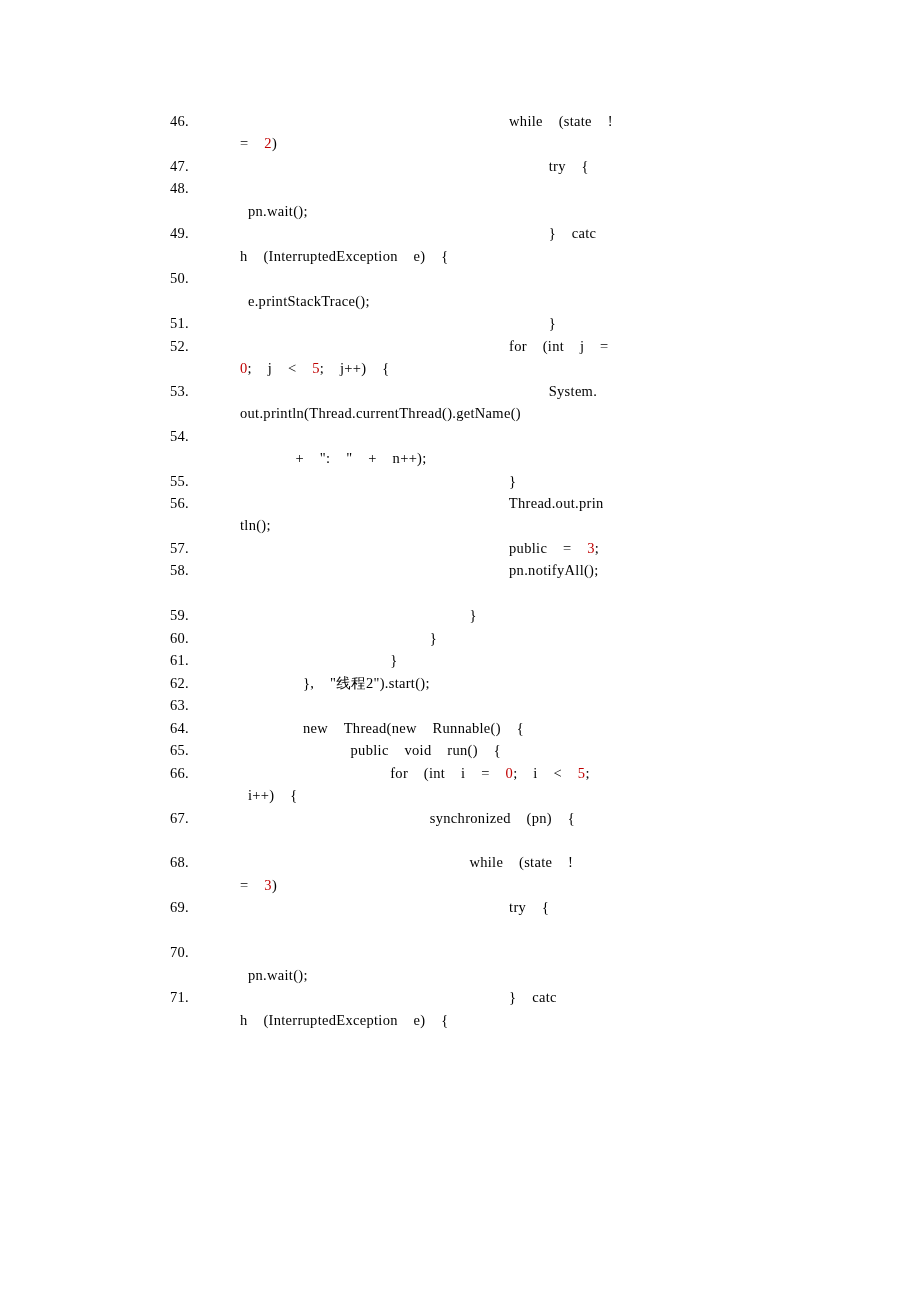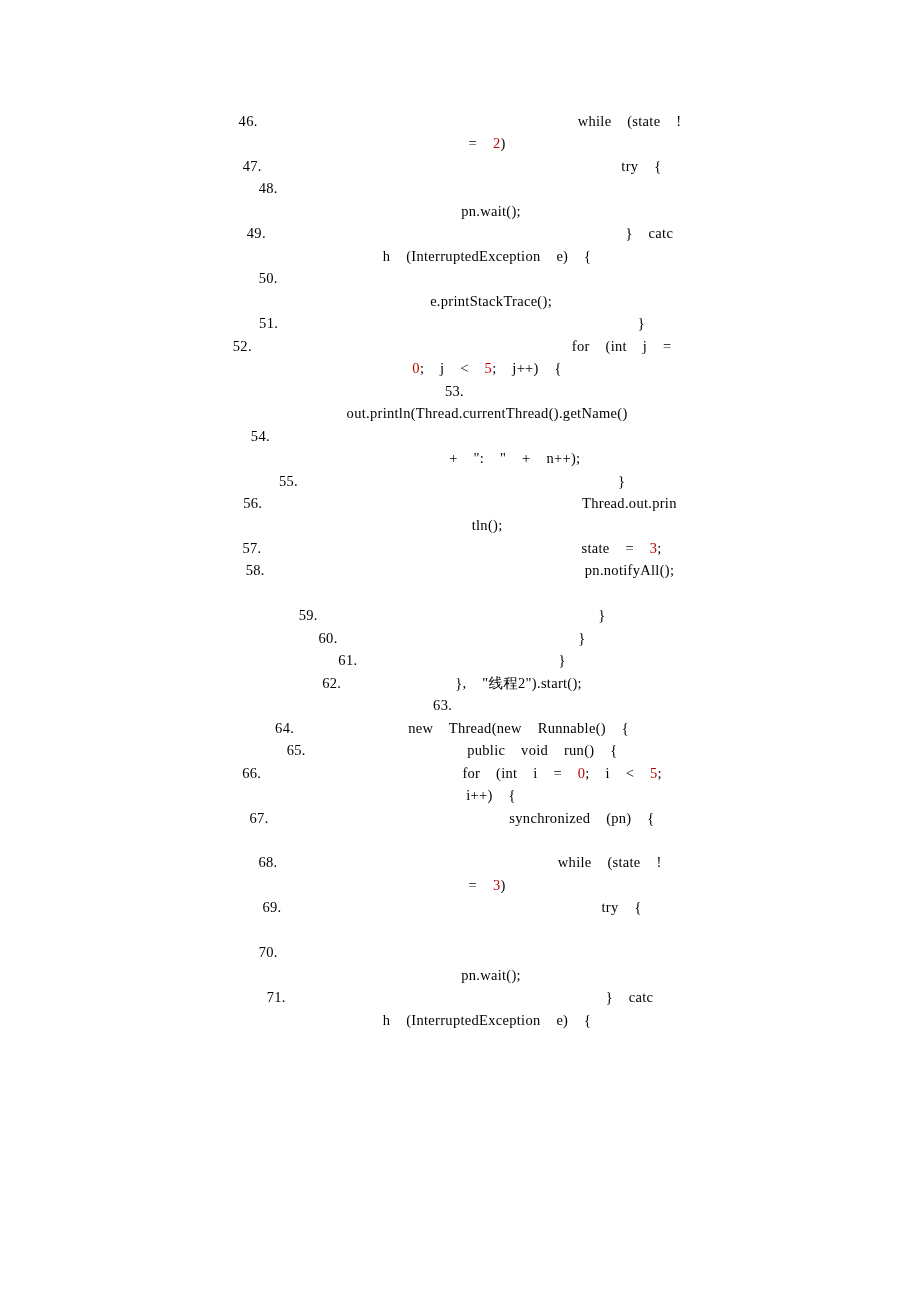--- a/index.html
+++ b/index.html
@@ -26,45 +26,44 @@
     white-space: pre;
     word-spacing: 4px;
   }
   .code-list li {
     counter-increment: line;
     padding-left: 70px;
     text-indent: -40px;
     white-space: pre-wrap;
     word-break: break-all;
     letter-spacing: 0.3px;
-    text-align: center;
   }
   .code-list li::before {
     content: counter(line) ".";
     display: inline-block;
     width: 30px;
     text-align: left;
     text-indent: 0;
     margin-left: -30px;
   }
   .num { color: #c00000; }
 </style>
 </head>
 <body>
 
 <div class="page">
   <ol class="code-list"><li><span>                                       while  (state  !</span><span>
 =  </span><span class="num">2</span><span>)  </span></li><li><span>                                            try  {  </span></li><li><span>                                               </span><span>
  pn.wait();  </span></li><li><span>                                            }  catc</span><span>
 h  (InterruptedException  e)  {  </span></li><li><span>                                               </span><span>
  e.printStackTrace();  </span></li><li><span>                                            }  </span></li><li><span>                                       for  (int  j  =  </span><span>
-</span><span class="num">0</span><span>;  j  &lt;  </span><span class="num">5</span><span>;  j++)  {  </span></li><li><span>
+</span><span class="num">0</span><span>;  j  &lt;  </span><span class="num">5</span><span>;  j++)  {  </span></li><li><span>                                            System.</span><span>
 out.println(Thread.currentThread().getName()  </span></li><li><span>                                                 </span><span>
        +  ":  "  +  n++);  </span></li><li><span>                                       }  </span></li><li><span>                                       Thread.out.prin</span><span>
-tln();  </span></li><li><span>                                       state  =  </span><span class="num">3</span><span>;  </span></li><li><span>                                       pn.notifyAll();</span><span>
+tln();  </span></li><li><span>                                       public  =  </span><span class="num">3</span><span>;  </span></li><li><span>                                       pn.notifyAll();</span><span>
   </span></li><li><span>                                  }  </span></li><li><span>                             }  </span></li><li><span>                        }  </span></li><li><span>             },  "线程2").start();  </span></li><li><span>   </span></li><li><span>             new  Thread(new  Runnable()  {  </span></li><li><span>                   public  void  run()  {  </span></li><li><span>                        for  (int  i  =  </span><span class="num">0</span><span>;  i  &lt;  </span><span class="num">5</span><span>;  </span><span>
  i++)  {  </span></li><li><span>                             synchronized  (pn)  {  </span><span>
   </span></li><li><span>                                  while  (state  !</span><span>
 =  </span><span class="num">3</span><span>)  </span></li><li><span>                                       try  {  </span><span>
   </span></li><li><span>                                               </span><span>
  pn.wait();  </span></li><li><span>                                       }  catc</span><span>
 h  (InterruptedException  e)  {  </span></li></ol>
 </div>
 
 </body></html>

